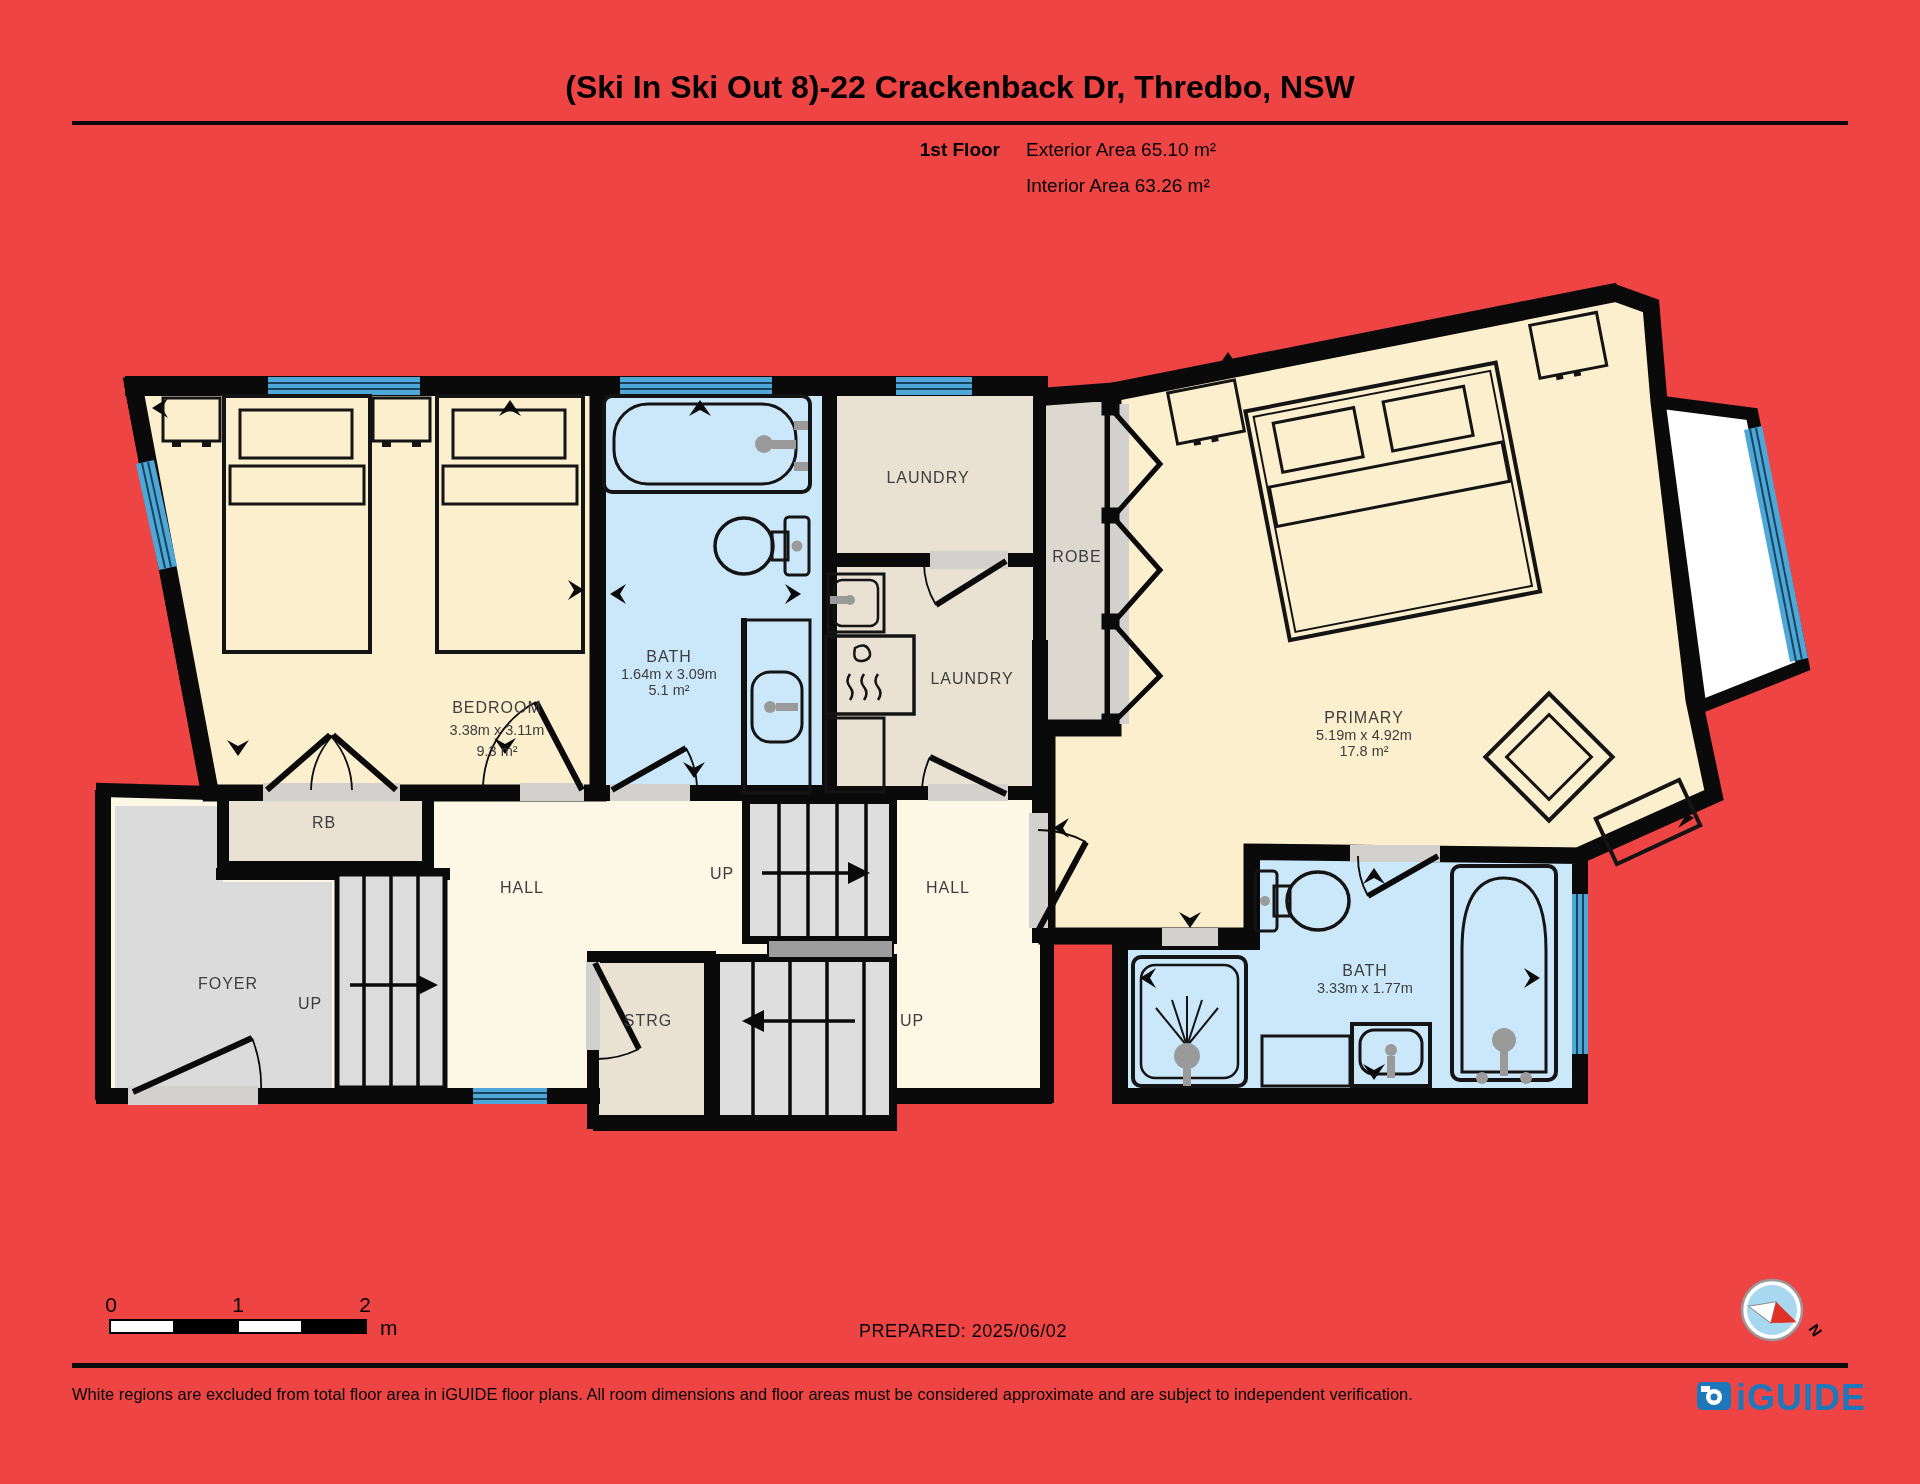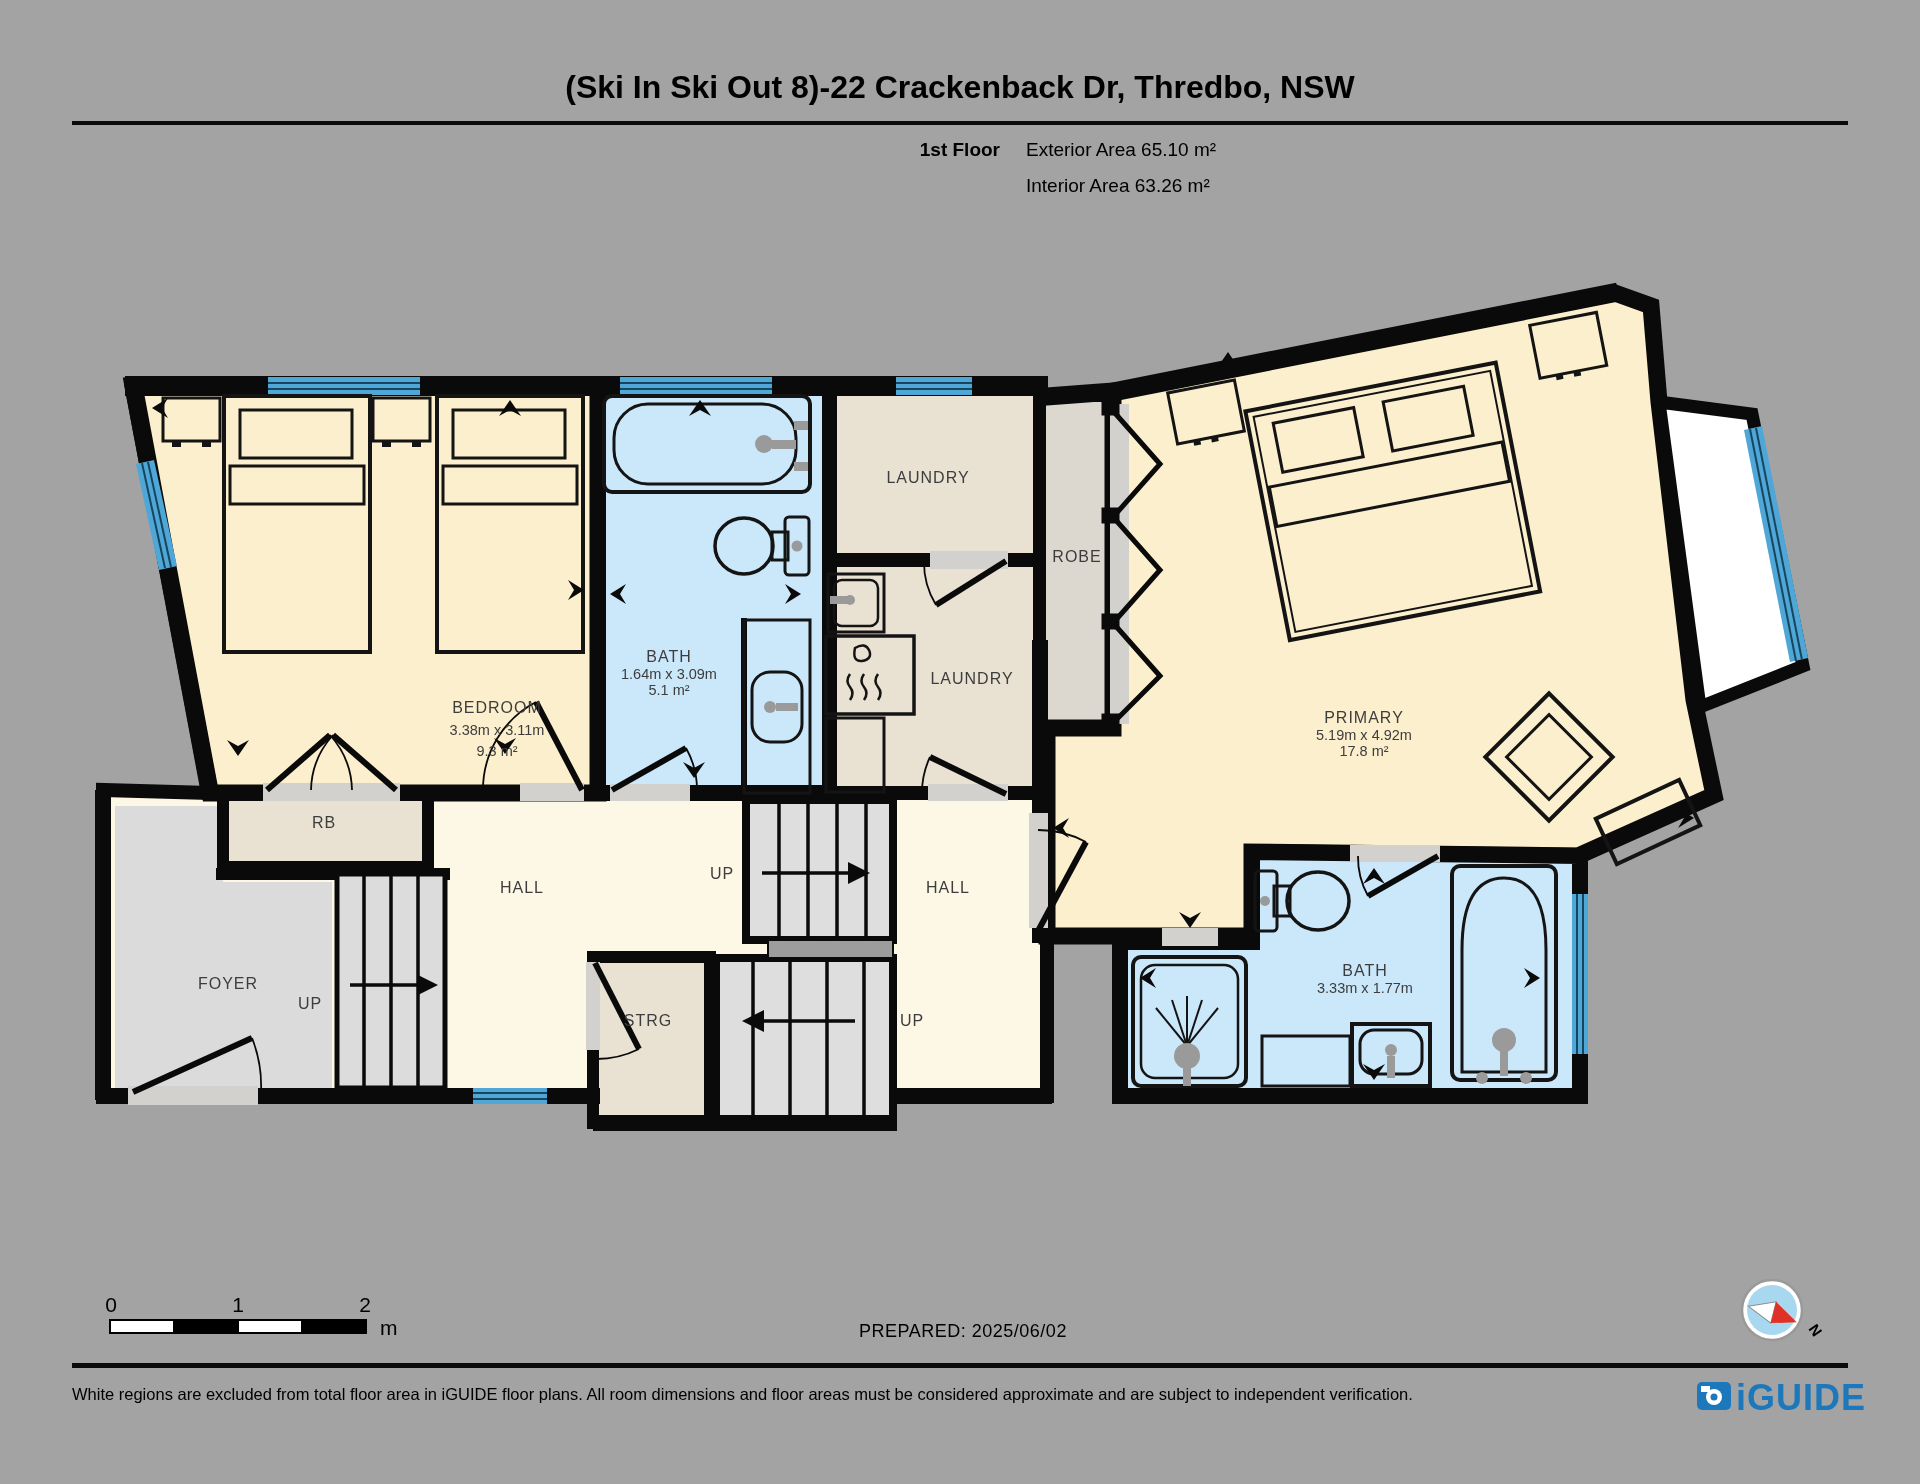--- a/index.html
+++ b/index.html
@@ -1,16 +1,16 @@
 <!DOCTYPE html>
 <html><head>
 <meta charset="utf-8">
 <style>
   html,body{margin:0;padding:0;background:#ffffff;}
-  .page{position:relative;width:1920px;height:1484px;background:#a3a3a3;
+  .page{position:relative;width:1920px;height:1484px;background:#ef4444;
         font-family:"Liberation Sans", sans-serif;overflow:hidden;}
   svg text{font-family:"Liberation Sans", sans-serif;}
   .title-t{font-size:32px;font-weight:bold;fill:#000;}
   .sub-b{font-size:19px;font-weight:bold;fill:#000;}
   .sub-r{font-size:19px;fill:#000;}
   .room-name{font-size:16px;fill:#3d3d3d;letter-spacing:1px;}
   .room-dim{font-size:14.5px;fill:#3d3d3d;}
   .scale-num{font-size:21px;fill:#000;}
   .prepared-t{font-size:18px;fill:#000;letter-spacing:.5px;}
   .footer-t{font-size:16.5px;fill:#000;}

